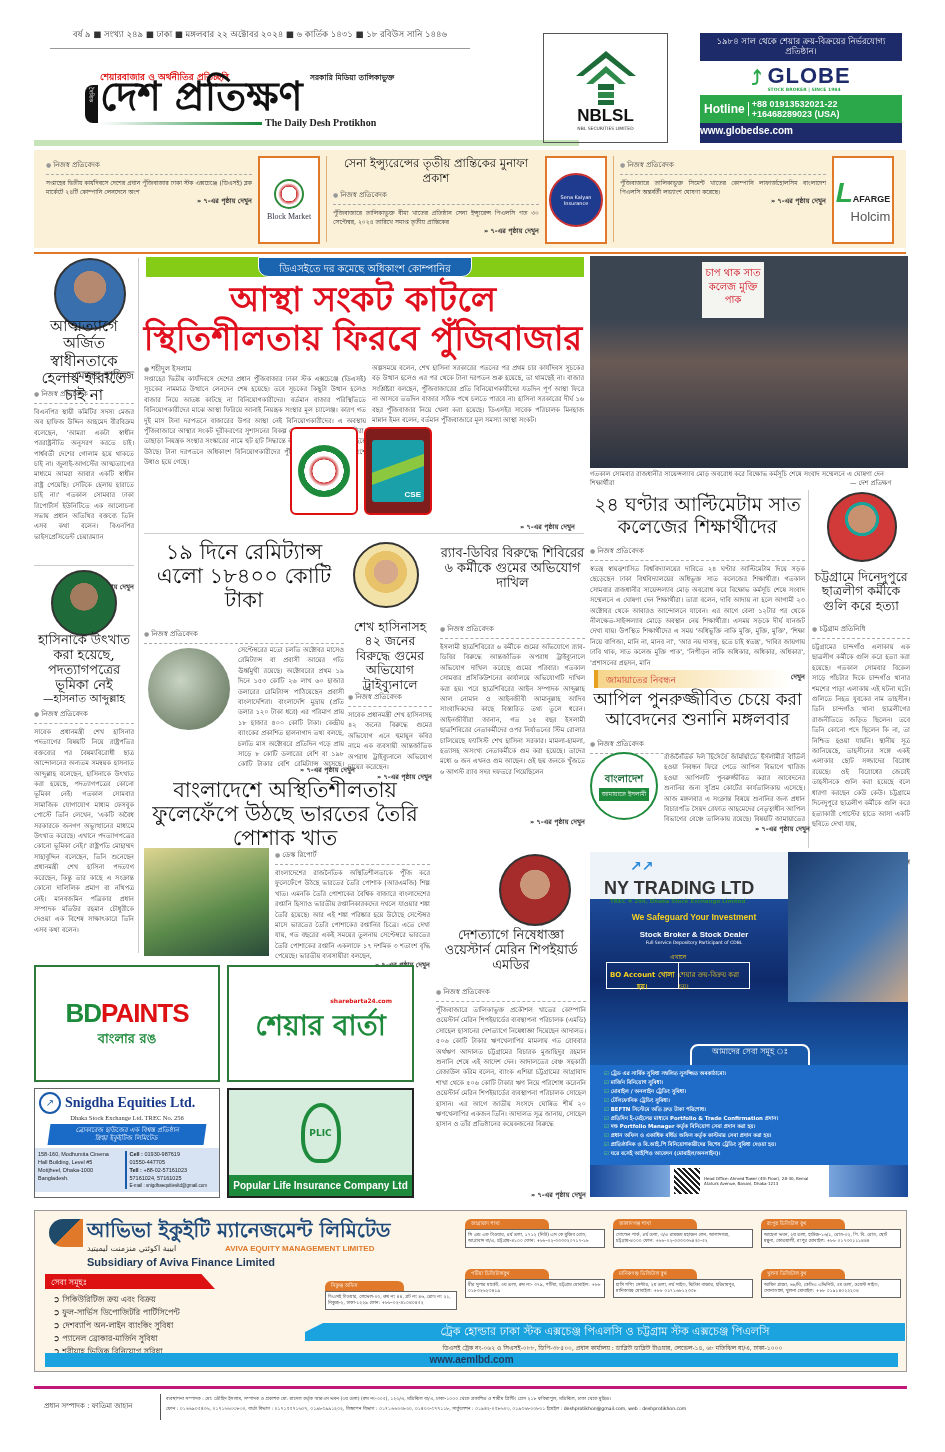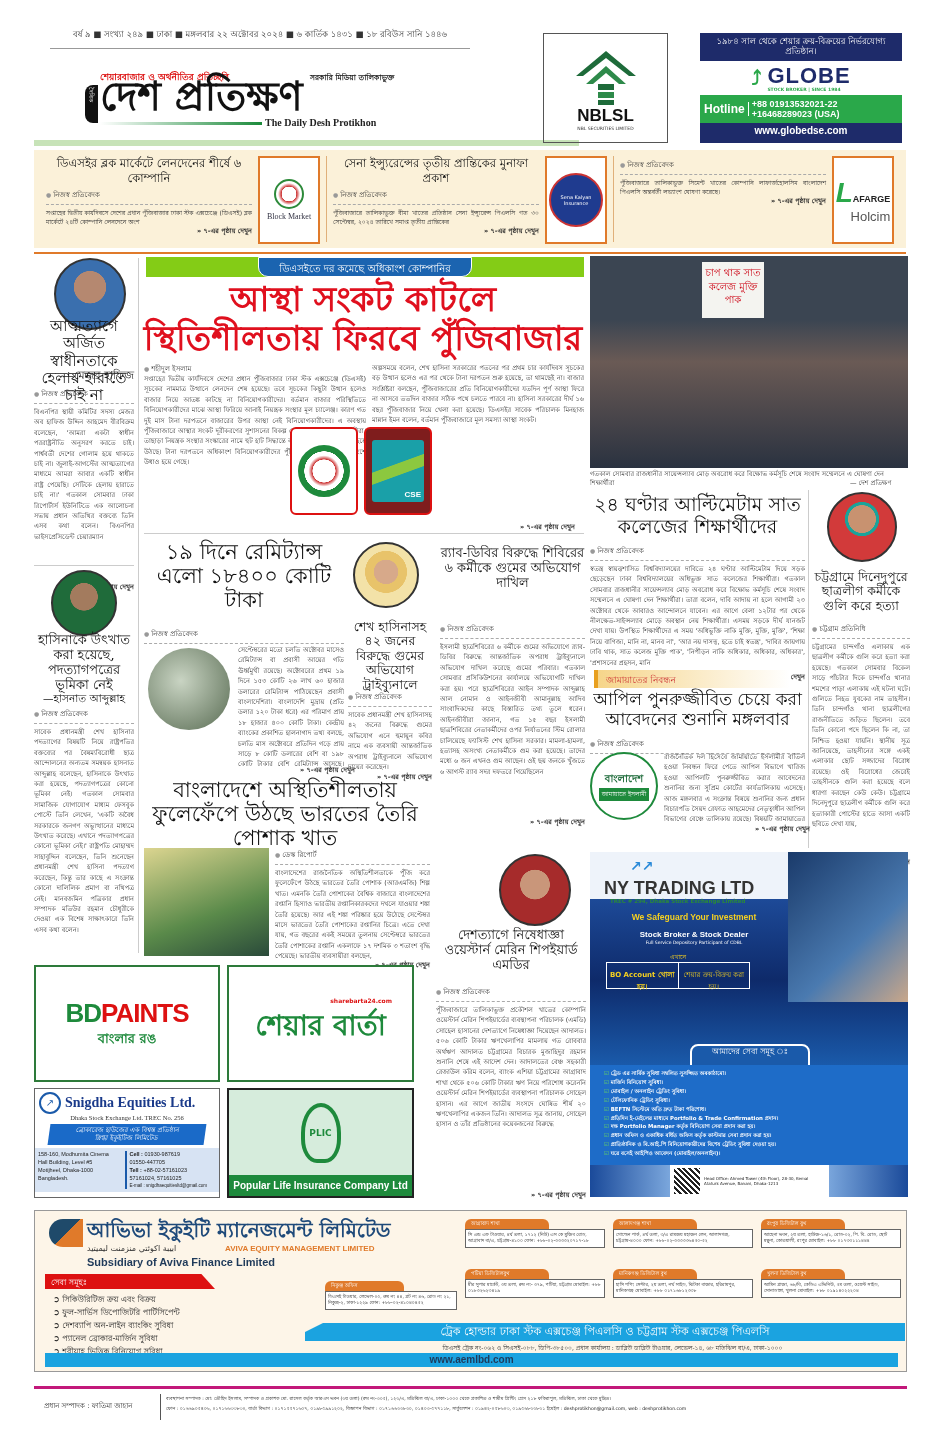--- a/index.html
+++ b/index.html
@@ -69,27 +69,26 @@
       <div style="font-size:4.5px;color:#2aa84a;font-weight:bold">STOCK BROKER | SINCE 1984</div>
     </div>
   </div>
   <div style="background:#2aa84a;display:flex;align-items:center;height:28px;padding:0 4px">
     <span style="font-weight:bold;font-size:12px;border-right:1px solid #fff;padding-right:3px;font-family:'Liberation Sans',sans-serif">Hotline</span>
     <div style="padding-left:3px;font-size:9px;font-weight:bold;line-height:1.2;font-family:'Liberation Sans',sans-serif">
       <div>+88 01913532021-22</div>
       <div>+16468289023 (USA)</div>
     </div>
   </div>
-  <div style="text-align:center;font-size:10px;font-weight:bold;padding-top:2px;font-family:'Liberation Sans',sans-serif">www.globedse.com</div>
+  <div style="font-size:10px;font-weight:bold;padding-top:2px;font-family:'Liberation Sans',sans-serif">www.globedse.com</div>
 </div>
 
 <div class="abs" id="teaser">
   <div class="teaser-item">
     <div class="teaser-text">
-      <div class="teaser-h">ডিএসইর ব্লক মার্কেটে লেনদেনের শীর্ষে ৬ কোম্পানি</div>
       <div class="byline">নিজস্ব প্রতিবেদক</div>
       <div class="small" style="font-size:6px;line-height:9px">সপ্তাহের দ্বিতীয় কার্যদিবসে দেশের প্রধান পুঁজিবাজার ঢাকা স্টক এক্সচেঞ্জে (ডিএসই) ব্লক মার্কেটে ২৪টি কোম্পানি লেনদেনে অংশ</div>
       <div class="more" style="text-align:right">৭-এর পৃষ্ঠায় দেখুন</div>
     </div>
     <div class="teaser-logo">
       <div><div style="width:30px;height:30px;border-radius:50%;border:2px solid #2d8a3a;margin:0 auto 3px;background:radial-gradient(circle,#fff 40%,#c33 41%,#fff 60%)"></div><span style="font-family:'Liberation Serif',serif;color:#334">Block Market</span></div>
     </div>
   </div>
   <div class="teaser-item">
     <div class="teaser-text">
@@ -243,21 +242,21 @@
   <div style="position:absolute;right:0;top:0;width:120px;height:150px;background:linear-gradient(135deg,#1a3a6a,#4a7ab0 60%,#c9a78a)"></div>
   <div style="position:absolute;left:40px;top:6px;color:#2a8ad8;font-size:14px;font-weight:bold;font-style:italic">↗↗</div>
   <div style="position:absolute;left:14px;top:26px;font-family:'Liberation Sans',sans-serif;font-size:18px;font-weight:bold;color:#333">NY TRADING LTD</div>
   <div style="position:absolute;left:20px;top:46px;font-size:5.5px;color:#2a8a3a;font-weight:bold">TREC # 294, Dhaka Stock Exchange Limited</div>
   <div style="position:absolute;left:14px;top:60px;width:180px;text-align:center;font-size:8.5px;color:#f5d020;font-weight:bold;font-family:'Liberation Sans',sans-serif">We Safeguard Your Investment</div>
   <div style="position:absolute;left:14px;top:78px;width:180px;text-align:center;font-size:8px;color:#fff;font-weight:bold;font-family:'Liberation Sans',sans-serif">Stock Broker &amp; Stock Dealer</div>
   <div style="position:absolute;left:14px;top:88px;width:180px;text-align:center;font-size:4.5px;color:#fff">Full Service Depository Participant of CDBL</div>
   <div style="position:absolute;left:14px;top:100px;width:148px;text-align:center;font-size:6px;color:#f5d020">এখানে</div>
   <div style="position:absolute;left:16px;top:110px;width:144px;height:27px;border:1px solid #fff;display:flex">
     <div style="flex:1;border-right:1px solid #fff;color:#f5d020;font-size:7px;font-weight:bold;text-align:center;padding-top:6px">BO Account খোলা হয়।</div>
-    <div style="flex:1;color:#f5d020;font-size:7px;text-align:center;padding-top:6px">শেয়ার ক্রয়-বিক্রয় করা হয়।</div>
+    <div style="flex:1;color:#f5d020;font-size:7px;text-align:left;padding-top:6px">শেয়ার ক্রয়-বিক্রয় করা হয়।</div>
   </div>
   <div style="position:absolute;left:100px;top:192px;width:120px;height:28px;border:2px solid #fff;border-radius:8px;background:#1a5aaa;color:#fff;font-size:8px;text-align:center;line-height:12px">আমাদের সেবা সমূহ ঃ</div>
 </div>
 <div class="abs" style="left:590px;top:1065px;width:318px;height:100px;background:#1e6cc8;padding:4px 14px">
   <div style="font-size:5.4px;line-height:8.9px;color:#fff;font-weight:bold"><span style="color:#6fdc5a">☑ </span><span>ট্রেড এর সার্বিক সুবিধা সম্বলিত সুসজ্জিত অবকাঠামো।</span></div>
   <div style="font-size:5.4px;line-height:8.9px;color:#fff;font-weight:bold"><span style="color:#6fdc5a">☑ </span><span>মার্জিন বিনিয়োগ সুবিধা।</span></div>
   <div style="font-size:5.4px;line-height:8.9px;color:#fff;font-weight:bold"><span style="color:#6fdc5a">☑ </span><span>মোবাইল / অনলাইন ট্রেডিং সুবিধা।</span></div>
   <div style="font-size:5.4px;line-height:8.9px;color:#fff;font-weight:bold"><span style="color:#6fdc5a">☑ </span><span>টেলিফোনিক ট্রেডিং সুবিধা।</span></div>
   <div style="font-size:5.4px;line-height:8.9px;color:#fff;font-weight:bold"><span style="color:#6fdc5a">☑ </span><span>BEFTN সিস্টেমে অতি দ্রুত টাকা পরিশোধ।</span></div>
   <div style="font-size:5.4px;line-height:8.9px;color:#fff;font-weight:bold"><span style="color:#6fdc5a">☑ </span><span>প্রতিদিন ই-মেইলের মাধ্যমে Portfolio &amp; Trade Confirmation প্রদান।</span></div>

